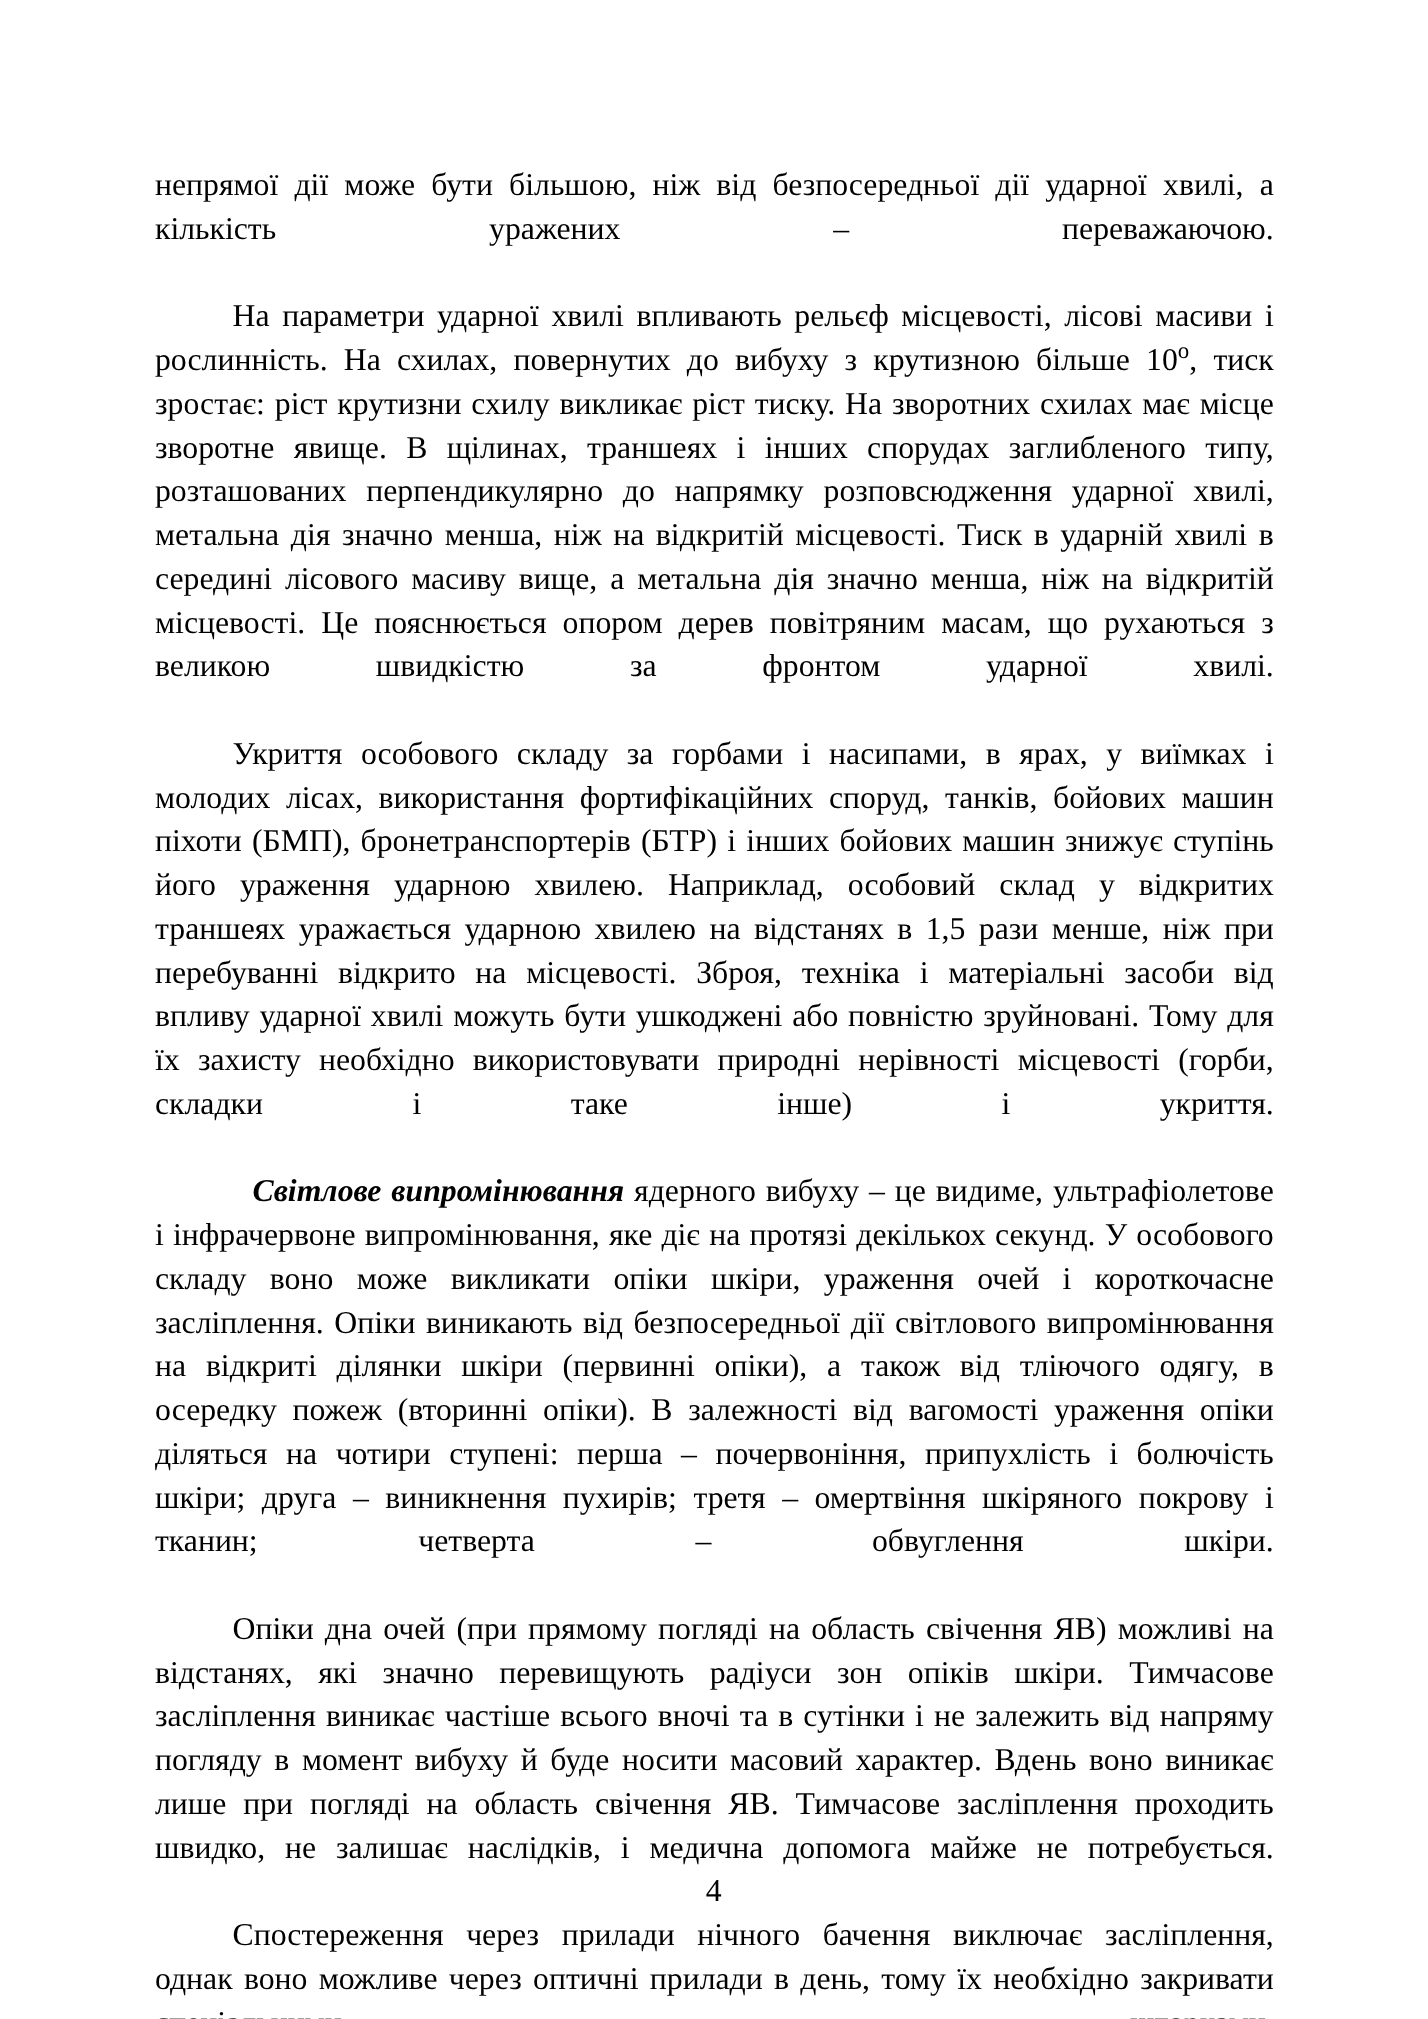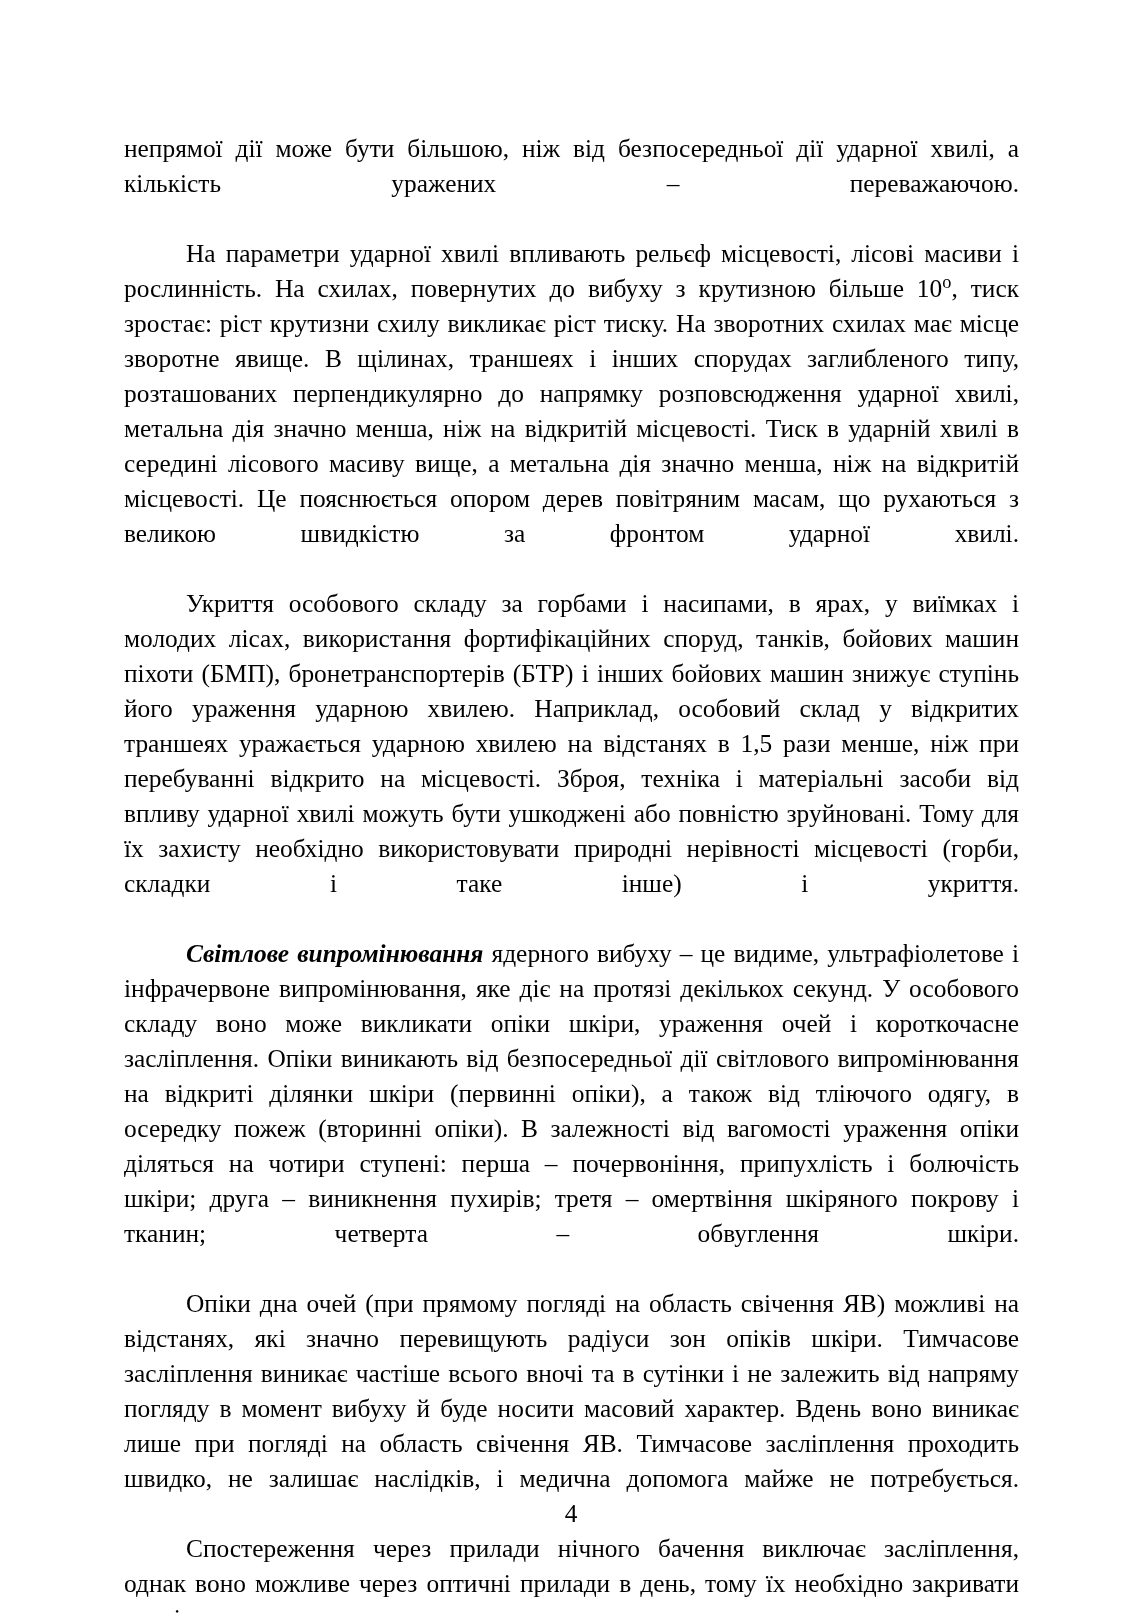--- a/index.html
+++ b/index.html
@@ -51,20 +51,21 @@
   
   p.para:after {
     content: "";
     display: inline-block;
     width: 100%;
   }
 
   .bi {
     font-weight: bold;
     font-style: italic;
+    margin-left: 16px;
   }
 
   .it {
   }
 
   .sup-deg {
     font-size: 0.72em;
     vertical-align: super;
     line-height: 0;
   }

